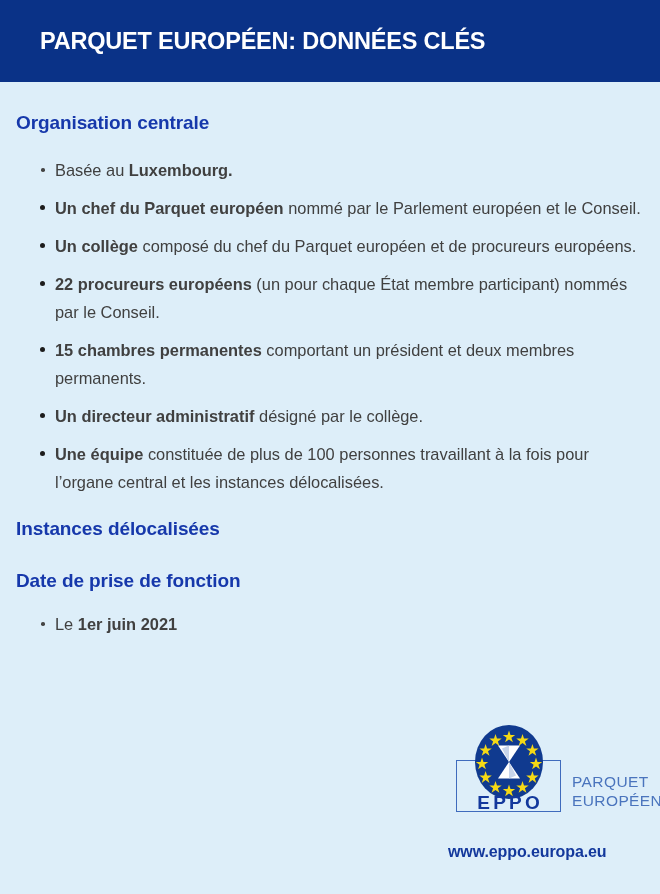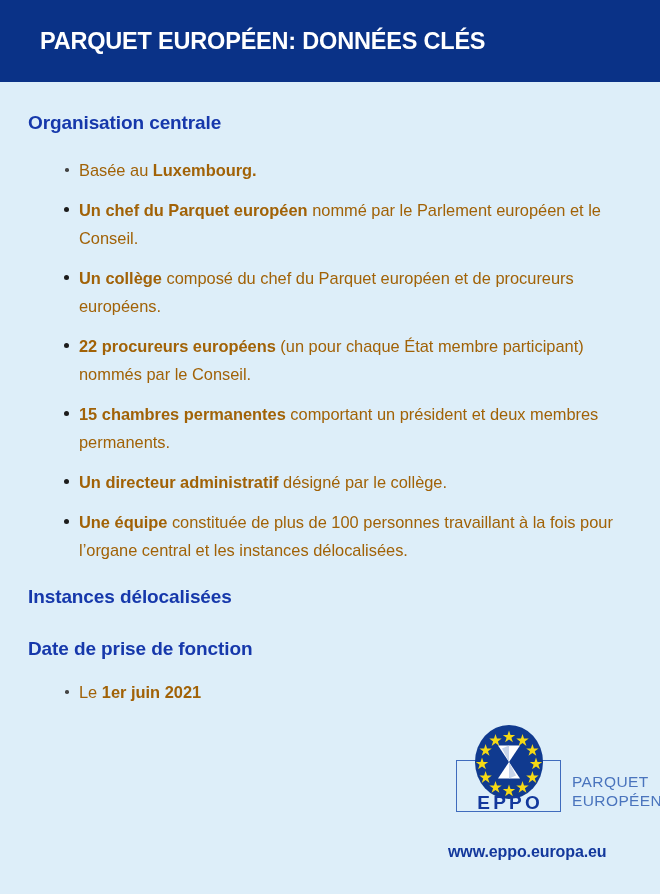--- a/index.html
+++ b/index.html
@@ -45,43 +45,43 @@
 
   
   .content {
     position: absolute;
     left: 0;
     top: 82px;
     width: 660px;
   }
 
   .section {
-    padding: 0 24px;
+    padding: 0 12px;
   }
   .section-heading {
     color: #1638ab;
     font-size: 19px;
     font-weight: bold;
     letter-spacing: -0.1px;
     margin: 0;
     padding: 0 0 0 4px;
   }
 
   ul.bullets {
     list-style: none;
     margin: 0;
     padding: 0;
   }
   ul.bullets li {
     position: relative;
-    color: #a16207;
+    color: #404040;
     font-size: 16.4px;
     line-height: 28px;
     padding-left: 43px;
-    margin: 12px;
+    margin: 0;
   }
   ul.bullets li .dot {
     position: absolute;
     left: 28px;
     top: 11px;
     width: 5px;
     height: 5px;
     border-radius: 50%;
     background: #1c1c1c;
   }

